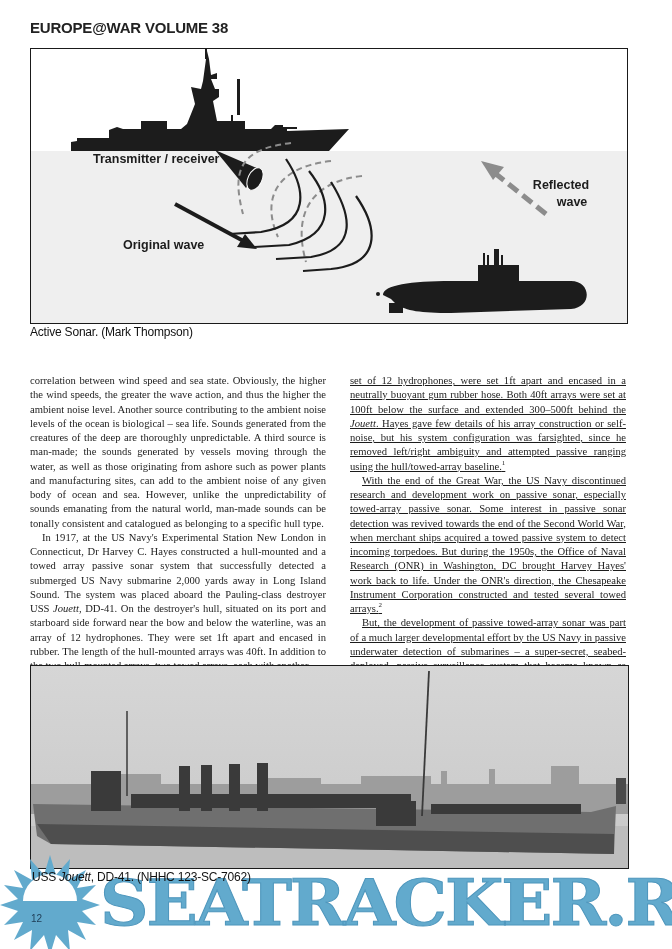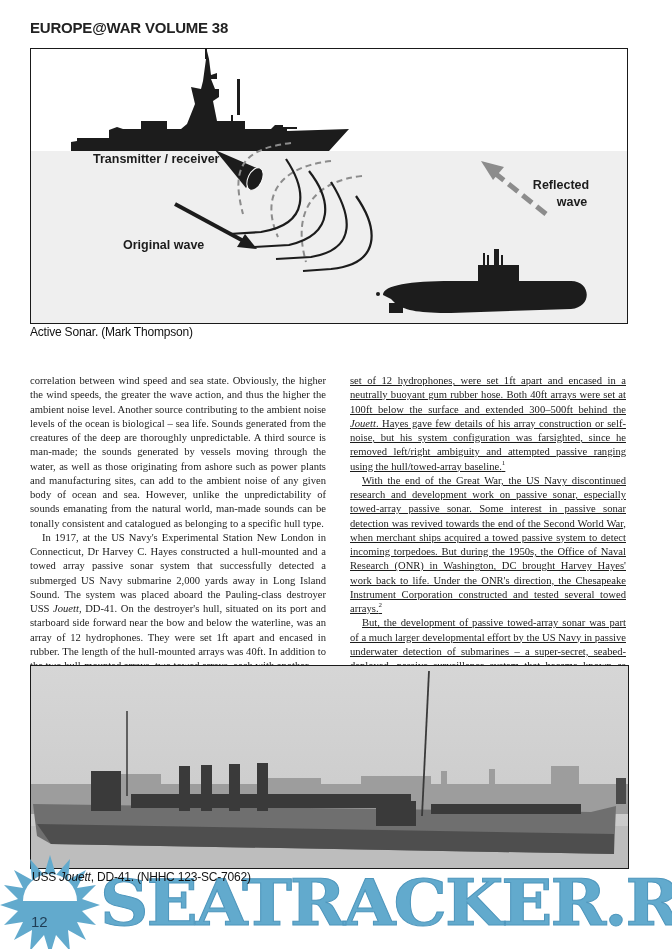--- a/index.html
+++ b/index.html
@@ -9,21 +9,21 @@
   .diagram svg { position:absolute; left:0; top:0; }
   .caption { position:absolute; font-family:Liberation Sans, sans-serif; font-size:12px; color:#111; letter-spacing:-0.2px;text-align:right; }
   .col { position:absolute; top:345px; font-family:"Liberation Serif", serif; font-size:10.6px; line-height:14.25px; text-align:justify; color:#1c1c1c;margin-top:29px; }
   .col p { margin:0; }
   .col p.indent { text-indent:12px; }
   .col p.noindent-first { text-indent:0; }
   .left { left:30px; width:296px; }
   .right { left:350px; width:276px;text-decoration:underline; }
   .photo { position:absolute; left:30px; top:665px; width:597px; height:202px; border:1px solid #1a1a1a; overflow:hidden; background:#cfcfcf; }
   .photo svg { position:absolute; left:0; top:0; }
-  .pagenum { position:absolute; left:31px; top:913px; font-family:"Liberation Sans", sans-serif; font-size:15px; color:#1f3d55; z-index:5; }
+  .pagenum { position:absolute; left:31px; top:913px; font-family:"Liberation Sans", sans-serif; font-size:10px; color:#1f3d55; z-index:5; }
   .watermark { position:absolute; left:0; top:848px; width:672px; height:101px; pointer-events:none; z-index:4; }
   .wm-text { position:absolute; left:100px; top:868px; font-family:"DejaVu Serif", serif; font-weight:bold; font-size:64px; letter-spacing:-2px; color:#62aacd; -webkit-text-stroke:1px #4f97bd; transform:scaleX(1.05); transform-origin:left top; z-index:4; line-height:70px; }
   .caption-photo { left:32px; top:870px; z-index:6; }
   sup { font-size:7px; line-height:0; }
 </style>
 </head>
 <body>
 
 <div class="header">EUROPE@WAR VOLUME 38</div>
 

